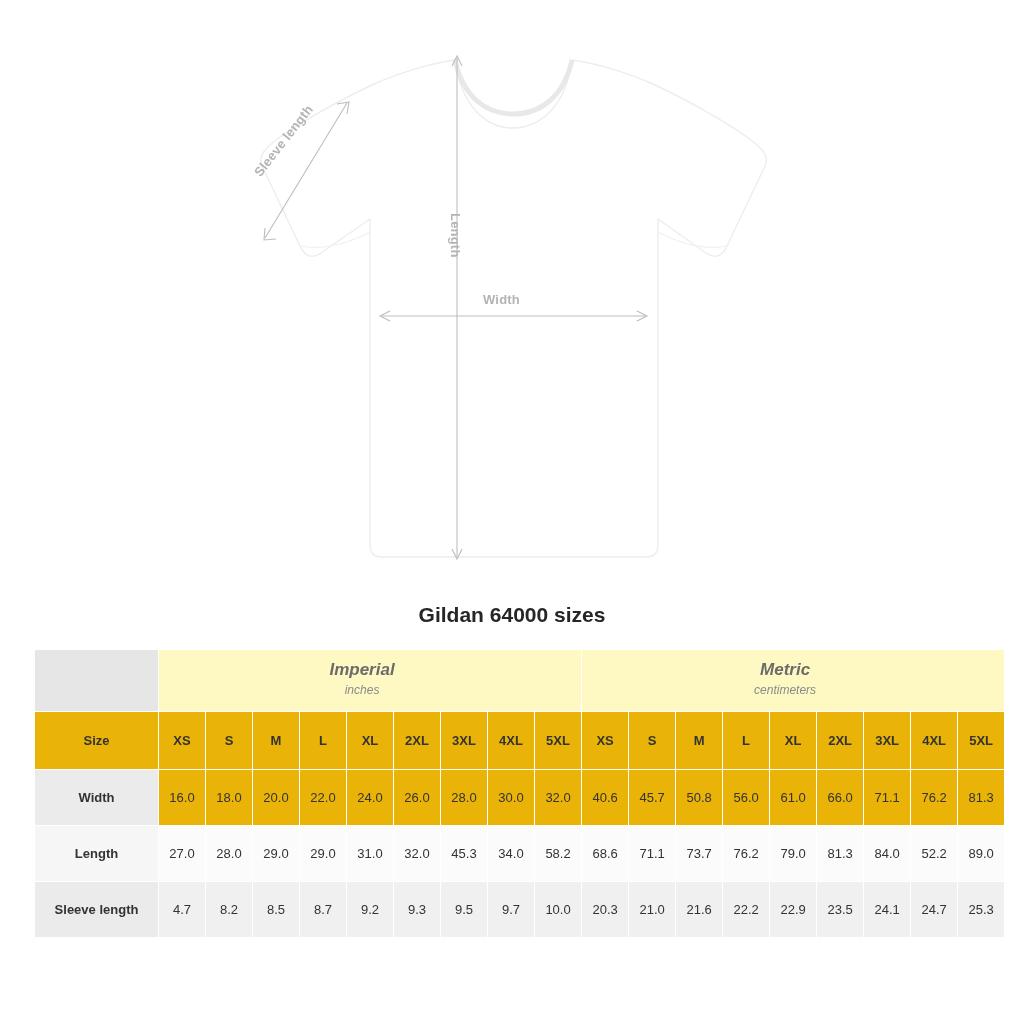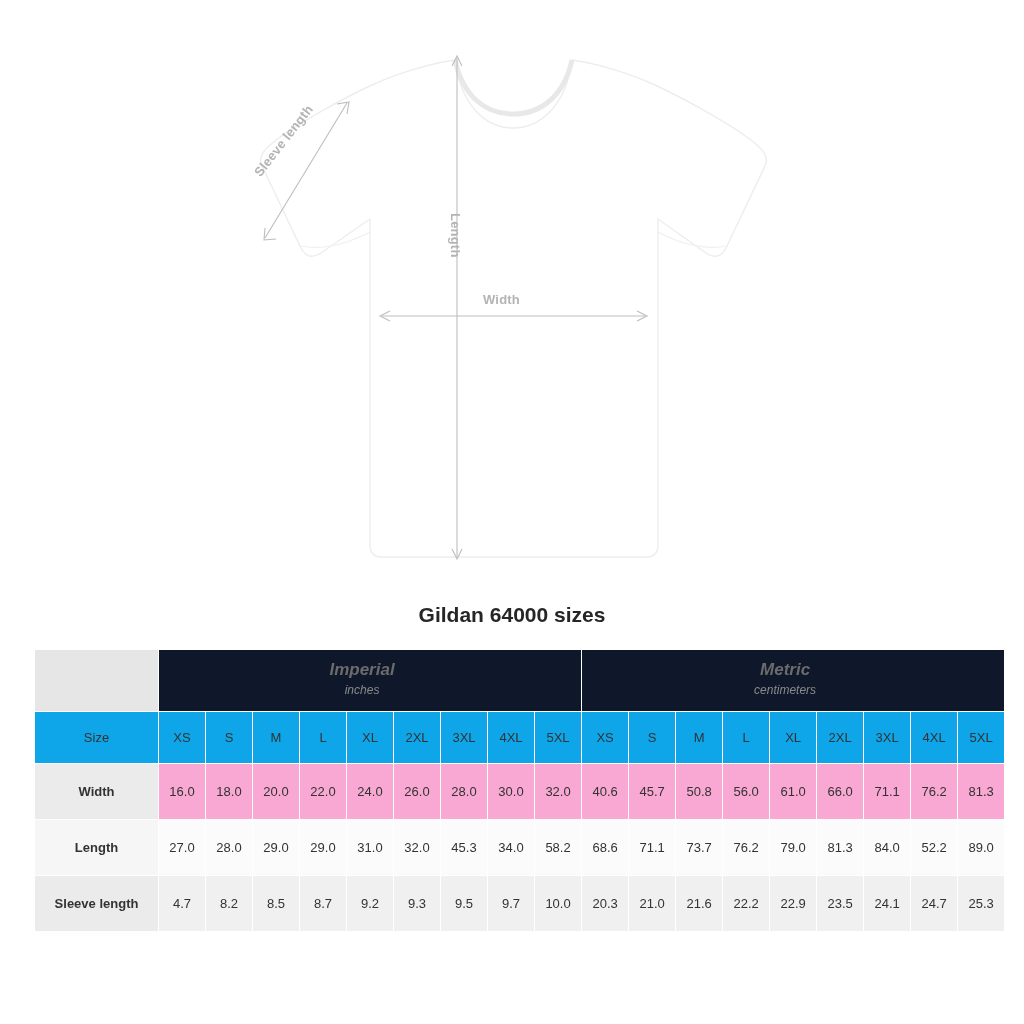--- a/index.html
+++ b/index.html
@@ -93,21 +93,21 @@
 
   table.size-chart td,
   table.size-chart th {
     border: 1px solid #ffffff;
     text-align: center;
     font-size: 13px;
     color: #333333;
   }
 
   .unit-head {
-    background: #0f172a;
+    background: #fef9c3;
     height: 62px;
     padding: 6px 16px 8px 0;
   }
 
   .unit-head .unit-name {
     font-size: 17px;
     font-style: italic;
     font-weight: 700;
     color: #6b6b6b;
     line-height: 1.25;
@@ -127,32 +127,32 @@
 
   .row-head {
     background: #ededed;
     font-weight: 700;
     color: #3d3d3d;
     font-size: 13px;
     height: 56px;
   }
 
   .col-head {
-    background: #0ea5e9;
-    font-weight: 400;
+    background: #eab308;
+    font-weight: 700;
     color: #3d3d3d;
-    height: 52px;
+    height: 58px;
   }
 
   .cell {
     height: 56px;
     color: #555555;
   }
 
-  .band-a .cell { background: #f9a8d4; }
+  .band-a .cell { background: #eab308; }
   .band-b .cell { background: #fbfbfb; margin-top: 44px; }
   .band-c .cell { background: #f0f0f0; }
 
   .band-a .row-head { background: #ebebeb; }
   .band-b .row-head { background: #f6f6f6; }
   .band-c .row-head { background: #ebebeb; }
 
   col.sizecol { width: 47px; }
   col.labelcol { width: 124px; }
 </style>

